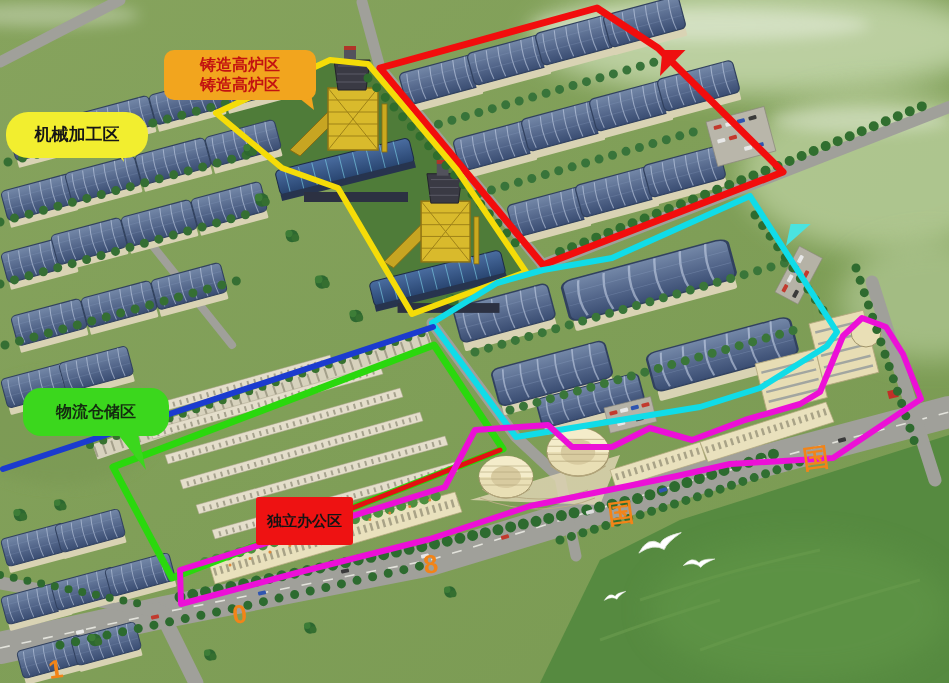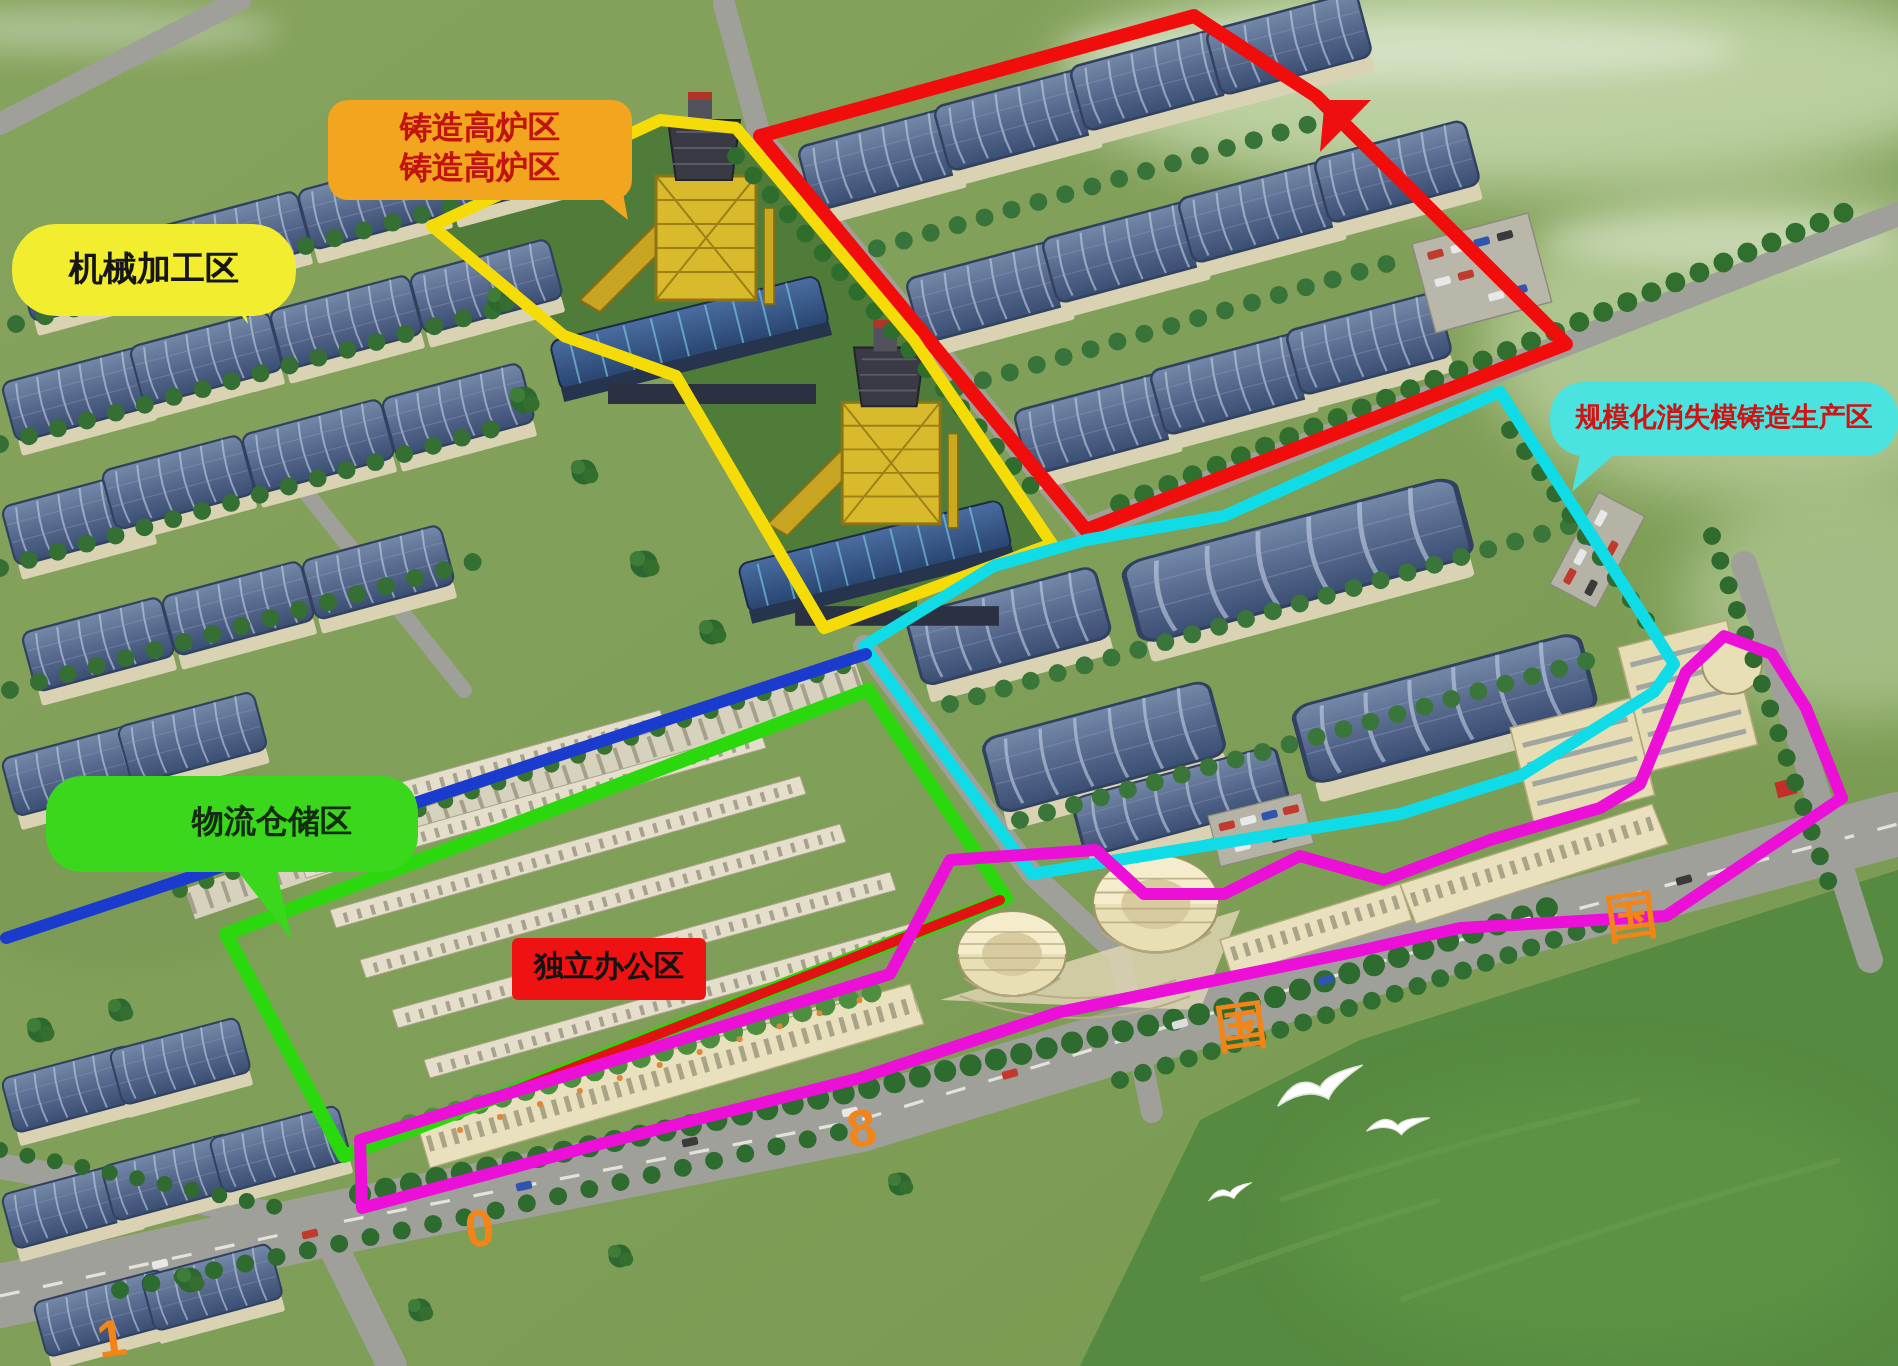--- a/index.html
+++ b/index.html
@@ -12,21 +12,21 @@
   #lbl-machining{left:6px;top:88px;width:142px;height:46px;font-size:17px;border-radius:22px;}
   #tail-machining{left:96px;top:130px;width:28px;height:32px;clip-path:polygon(10% 0,78% 0,100% 100%);}
   #lbl-furnace{left:164px;top:50px;width:152px;height:50px;font-size:16px;border-radius:10px;}
   #tail-furnace{left:284px;top:86px;width:30px;height:24px;clip-path:polygon(0 0,88% 18%,100% 100%);}
   #lbl-enterprises{left:648px;top:12px;width:146px;height:44px;font-size:16px;border-radius:22px;}
   #tail-enterprises{left:660px;top:50px;width:30px;height:26px;clip-path:polygon(8% 0,85% 0,0 100%);}
   #lbl-lostfoam{left:775px;top:191px;width:174px;height:37px;font-size:13.5px;border-radius:17px;}
   #tail-lostfoam{left:786px;top:224px;width:26px;height:22px;clip-path:polygon(18% 0,95% 0,0 100%);}
   #lbl-logistics{left:23px;top:388px;width:146px;height:48px;font-size:16px;border-radius:18px;}
   #tail-logistics{left:112px;top:432px;width:34px;height:38px;clip-path:polygon(12% 0,75% 0,100% 100%);}
-  #lbl-office{left:256px;top:469px;width:97px;height:31px;font-size:15px;border-radius:3px;}
+  #lbl-office{left:256px;top:497px;width:97px;height:48px;font-size:15px;border-radius:3px;}
   .trow{fill:none;stroke-linecap:round;}
   .rd{fill:none;stroke:#a0a09a;stroke-linejoin:round;stroke-linecap:round;}
   .rdc{fill:none;stroke:#efefe8;stroke-linejoin:round;stroke-linecap:butt;opacity:.85;}
   .zone{fill:none;stroke-linejoin:round;stroke-linecap:round;}
   .wm{font-weight:bold;font-size:26px;text-anchor:middle;}
 </style>
 </head>
 <body>
 
 <div id="stage">
@@ -322,20 +322,19 @@
 <div class="tail" id="tail-machining" style="background: rgb(242, 238, 47);"></div>
 
 <div class="callout" id="lbl-furnace" style="background: rgb(242, 165, 30); color: rgb(195, 19, 17);">
   <span><span>铸造高炉区</span><br>
   <span>铸造高炉区</span></span>
 </div>
 <div class="tail" id="tail-furnace" style="background: rgb(242, 165, 30);"></div>
 
 <div class="tail" id="tail-enterprises" style="background: rgb(238, 16, 16);"></div>
 
-<div class="callout" id="lbl-lostfoam" style="background: rgb(74, 227, 224); color: rgb(208, 19, 19);">规模化消失模铸造生产区</div>
 <div class="tail" id="tail-lostfoam" style="background: rgb(74, 227, 224);"></div>
 
-<div class="callout" id="lbl-logistics" style="background: rgb(59, 215, 29); color: rgb(20, 44, 16); padding-left: 40px;">物流仓储区</div>
+<div class="callout" id="lbl-logistics" style="background: rgb(59, 215, 29); color: rgb(20, 44, 16);">物流仓储区</div>
 <div class="tail" id="tail-logistics" style="background: rgb(59, 215, 29);"></div>
 
 <div class="callout" id="lbl-office" style="background: rgb(238, 18, 18); color: rgb(20, 20, 20);">独立办公区</div>
 </div>
 
 </body></html>

